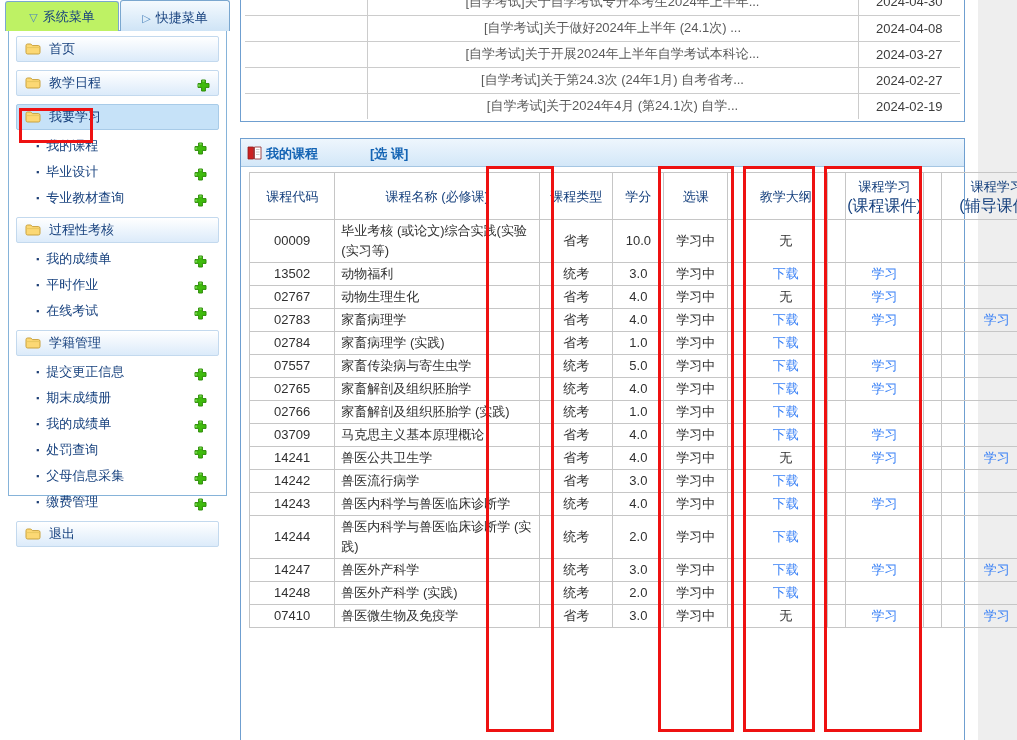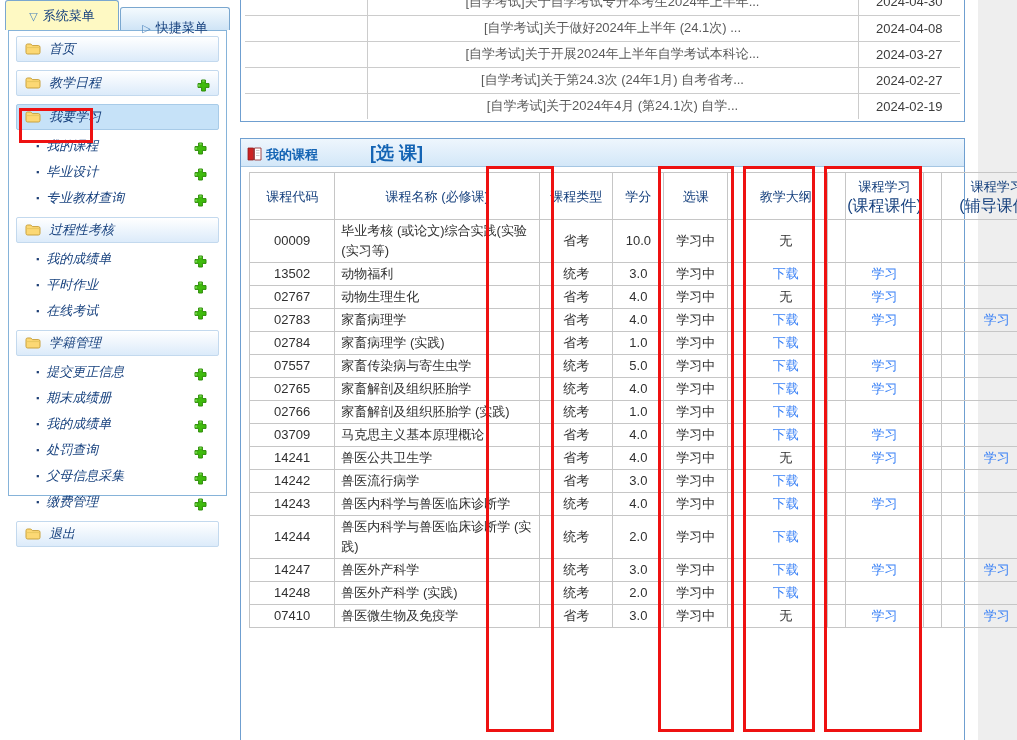--- a/index.html
+++ b/index.html
@@ -8,27 +8,27 @@
   .canvas { position:relative; width:1017px; height:740px; overflow:hidden; background:#fff; }
 
   
   .side-strip { position:absolute; left:978px; top:0; width:39px; height:740px; background:#eeeeee; }
 
   
   .tabs { position:absolute; left:5px; top:0; height:30px; z-index:3; }
   .tab { display:inline-block; vertical-align:bottom; text-align:center; font-size:13px; color:#17417e;
          border:1px solid #7aa7cf; border-bottom:none; border-radius:3px 3px 0 0; cursor:pointer; }
   .tab .tri { color:#4d84bb; font-size:11px; margin-right:5px; }
-  .tab.active { width:114px; height:30px; line-height:30px; background:#fef9c3; position:relative; z-index:4; }
-  .tab.inactive { width:110px; height:23px; line-height:39px; margin-left:1px;
+  .tab.active { width:114px; height:30px; line-height:30px; background:#bef264; position:relative; z-index:4; }
+  .tab.inactive { width:110px; height:31px; line-height:33px; margin-left:1px;
                   background:linear-gradient(#f4fafe,#cfe4f6); }
 
   
   .sidebar { position:absolute; left:8px; top:30px; width:219px; height:466px;
-             background:#fff; border:1px solid #86b3d9; padding:5px 7px; z-index:2;font-style:italic; }
+             background:#fff; border:1px solid #86b3d9; padding:5px 7px; z-index:2; }
   .nav-group { position:relative; height:26px; line-height:24px; margin-top:8px; padding-left:8px;
                background:linear-gradient(#ffffff,#dcebfa); border:1px solid #c3d9ee; border-radius:2px;
                font-size:13px; color:#17417e; cursor:pointer; }
   .nav-group:first-child { margin-top:0; }
   .nav-group.selected { background:#c6e2f8; border-color:#a8cbe8; }
   .nav-group .f-ico { display:inline-block; width:17px; vertical-align:-2px; margin-right:7px; }
   .sub { margin:4px 0 6px; }
   .nav-item { position:relative; height:23px; line-height:23px; margin-bottom:3px; padding-left:20px;
               font-size:13px; color:#17417e; cursor:pointer; }
   .nav-item .bullet { color:#1b3c74; font-size:9px; margin-right:7px; vertical-align:1px; }
@@ -48,21 +48,21 @@
   .notice-table tr:first-child td { border-top:none; }
   .notice-table tr:last-child td { border-bottom:none; }
 
   
   .course-panel { position:absolute; left:240px; top:138px; width:725px; height:612px;
                   border:1px solid #6f9fd0; background:#fff; }
   .panel-titlebar { height:28px; line-height:28px; background:linear-gradient(#eef6fd,#d3e7f8);
                     border-bottom:1px solid #a5c6e3; padding-left:6px; }
   .book-ico { display:inline-block; width:15px; vertical-align:-2px; margin-right:4px; }
   .panel-title { font-size:13px; font-weight:bold; color:#1464b4; }
-  .select-link { font-size:18px; font-weight:bold; color:#1464b4; text-decoration:none; margin-left:52px; cursor:pointer; }
+  .select-link { font-size:13px; font-weight:bold; color:#1464b4; text-decoration:none; margin-left:52px; cursor:pointer; }
 
   .course-table { border-collapse:collapse; table-layout:fixed; width:847px; margin:5px 0 2px 8px; }
   .course-table th, .course-table td { border:1px solid #c6c6c6; font-weight:normal; overflow:hidden; }
   .course-table th { font-size:13px; color:#17417e; padding:4px 1px; line-height:19px; }
   .course-table th .h2 { font-size:16px; }
   .course-table td { font-size:13px; color:#303030; text-align:center; height:22px; line-height:20px; padding:1px 3px; }
   .course-table td.c-name { text-align:left; padding-left:6px; }
   .course-table a.lnk { color:#3b82f6; text-decoration:none; cursor:pointer; }
 
   

